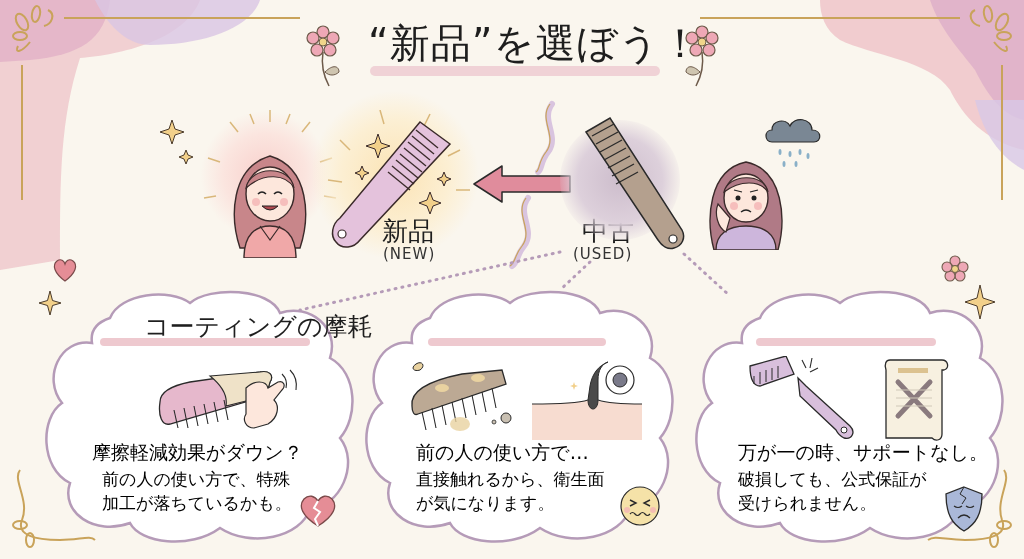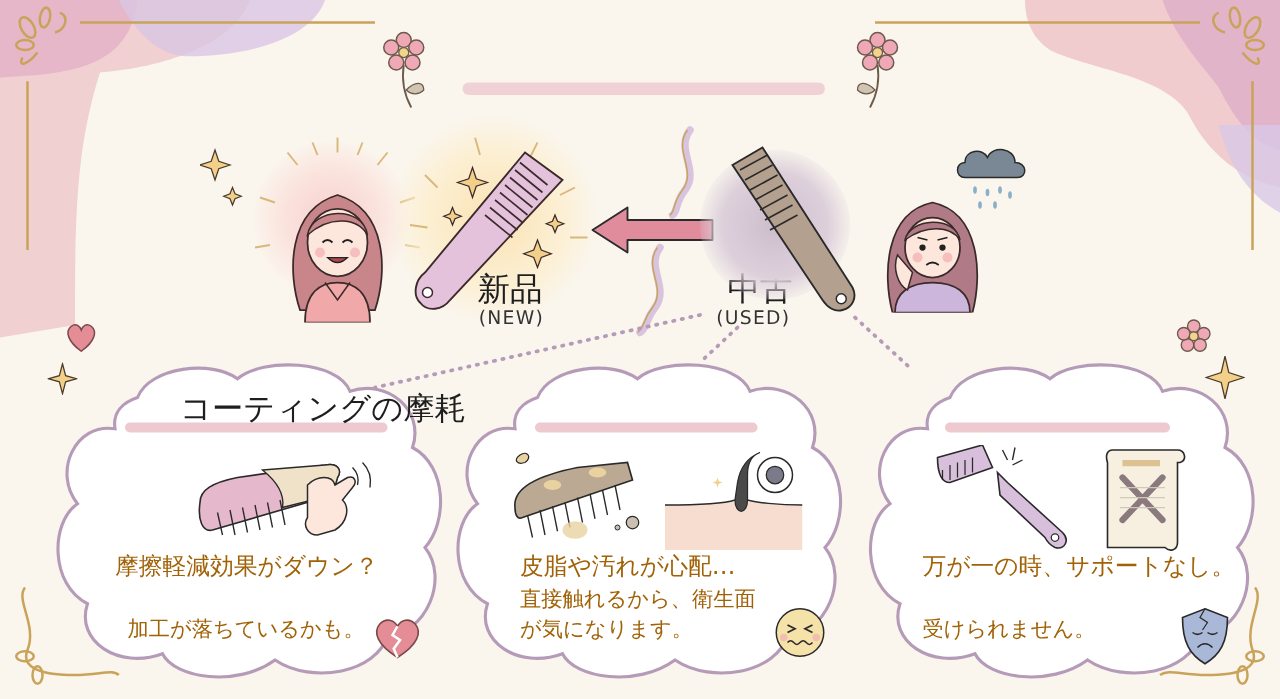--- a/index.html
+++ b/index.html
@@ -6,21 +6,21 @@
   body { width:1024px; height:559px; overflow:hidden; background:#faf6ee; font-family:"DejaVu Sans", sans-serif; position:relative; color:#222; }
   .canvas { position:absolute; left:0; top:0; width:1024px; height:559px; }
   .abs { position:absolute; }
   .title { position:absolute; left:368px; top:16px; font-size:40px; letter-spacing:1px; color:#1e1e1e; white-space:nowrap; font-weight:normal; }
   .title-underline { position:absolute; left:370px; top:66px; width:290px; height:10px; background:#eec9cf; border-radius:6px; opacity:0.8; }
   .label-main { position:absolute; font-size:26px; color:#1e1e1e; white-space:nowrap;text-align:right; }
   .label-sub { position:absolute; font-size:15px; color:#333; white-space:nowrap; letter-spacing:1px;text-align:center; }
   .card { position:absolute; }
   .card-title { position:absolute; font-size:25px; color:#1e1e1e; white-space:nowrap;margin-left:44px; }
   .card-title-ul { position:absolute; height:8px; background:#eec9cf; border-radius:5px; }
-  .card-line { position:absolute; font-size:17px; color:#a16207; white-space:nowrap;text-align:right; }
+  .card-line { position:absolute; font-size:17px; color:#000000; white-space:nowrap;text-align:right; }
   .card-line.big { font-size:19px; }
 </style>
 </head>
 <body>
 
 <div class="canvas">
 
   <svg class="abs" style="left:0;top:0" width="1024" height="559">
     <path d="M0,0 L200,0 C185,40 120,55 80,58 C60,120 60,180 60,260 L0,270 Z" fill="#efc9cc" opacity="0.85"></path>
     <path d="M0,0 L110,0 C105,40 80,55 30,60 L0,62 Z" fill="#e3b4c8" opacity="0.9"></path>
@@ -73,20 +73,21 @@
       <circle cx="30" cy="12" r="6"></circle>
         <circle cx="40" cy="18" r="6"></circle>
         <circle cx="37" cy="30" r="6"></circle>
         <circle cx="24" cy="30" r="6"></circle>
         <circle cx="20" cy="18" r="6"></circle>
     </g>
     <circle cx="30" cy="22" r="4" fill="#f0d58a" stroke="#6d5a4a" stroke-width="1"></circle>
   </svg>
 
   <div class="title-underline"></div>
+  <h1 class="title" style="margin:0">“新品”を選ぼう！</h1>
 
   <svg class="abs" style="left:160px;top:118px" width="40" height="50">
     <path d="M12,2 L15,11 L24,14 L15,17 L12,26 L9,17 L0,14 L9,11 Z" fill="#f2d08a" stroke="#4a3a2a" stroke-width="1"></path>
     <path d="M26,32 L28,37 L33,39 L28,41 L26,46 L24,41 L19,39 L24,37 Z" fill="#f2d08a" stroke="#4a3a2a" stroke-width="1"></path>
   </svg>
 
   <div class="abs" style="left:200px;top:110px;width:130px;height:130px;border-radius:50%;background:radial-gradient(circle,#f8d0cc 0%,#fbe5df 45%,rgba(250,246,238,0) 70%);"></div>
   <svg class="abs" style="left:200px;top:108px" width="140" height="150">
     <g stroke="#d9b77a" stroke-width="1.5">
       <line x1="70" y1="2" x2="70" y2="14"></line>
@@ -232,20 +233,21 @@
           <line x1="34" y1="42" x2="38" y2="62"></line>
           <line x1="44" y1="40" x2="48" y2="60"></line>
           <line x1="54" y1="38" x2="58" y2="58"></line>
           <line x1="64" y1="36" x2="68" y2="56"></line>
           <line x1="74" y1="34" x2="78" y2="54"></line>
         </g>
       <path d="M96,22 C104,14 116,14 118,22 L128,16 C134,14 136,20 132,24 L124,34 C130,40 128,52 118,58 L104,62 C96,62 92,54 96,48 Z" fill="#fde7dc" stroke="#2a2a2a" stroke-width="1.2"></path>
       <path d="M132,8 q6,6 4,14 M140,4 q8,8 6,20" stroke="#2a2a2a" stroke-width="1.1" fill="none"></path>
     </svg>
     <div class="card-line big" style="left:52px;top:152px">摩擦軽減効果がダウン？</div>
+    <div class="card-line" style="left:62px;top:180px">前の人の使い方で、特殊</div>
     <div class="card-line" style="left:62px;top:204px">加工が落ちているかも。</div>
     <svg class="abs" style="left:256px;top:204px" width="44" height="36">
       <path d="M22,34 C6,24 2,14 8,7 C13,2 19,4 22,9 C25,4 31,2 36,7 C42,14 38,24 22,34 Z" fill="#e58d96" stroke="#7a4a4a" stroke-width="1.3"></path>
       <path d="M22,9 L18,16 L24,20 L19,27 L22,34" stroke="#fff" stroke-width="2" fill="none"></path>
     </svg>
   </div>
 
   <div class="card" style="left:360px;top:288px;width:320px;height:260px">
     <svg class="abs" style="left:0;top:0" width="320" height="260">
       <path d="M70,30 C80,5 130,0 150,15 C170,-2 230,0 240,25 C270,15 300,40 290,70 C318,85 318,130 300,150 C320,175 300,220 270,220 C262,250 210,260 180,240 C150,262 100,255 90,235 C55,248 20,225 30,195 C0,180 0,130 22,115 C2,90 20,50 52,55 C50,42 58,34 70,30 Z" fill="#ffffff" stroke="#b59bb8" stroke-width="2.5"></path>
@@ -271,21 +273,21 @@
         <circle cx="92" cy="62" r="2" fill="#c9c0b2" stroke="#2a2a2a" stroke-width="0.8"></circle>
     </svg>
     <svg class="abs" style="left:172px;top:72px" width="110" height="80">
       <path d="M0,44 C30,44 50,42 60,40 C70,42 90,44 110,44 L110,80 L0,80 Z" fill="#f7dcd0"></path>
       <path d="M0,44 C30,44 50,42 56,40 M66,40 C72,42 90,44 110,44" stroke="#2a2a2a" stroke-width="1.1" fill="none"></path>
       <path d="M56,40 C56,52 66,52 66,40 L66,20 C66,10 70,4 76,2 C66,6 60,14 58,26 Z" fill="#4a4a4a" stroke="#2a2a2a" stroke-width="1"></path>
       <circle cx="88" cy="20" r="14" fill="#fff" stroke="#2a2a2a" stroke-width="1.2"></circle>
       <circle cx="88" cy="20" r="7" fill="#7a7a8a" stroke="#2a2a2a" stroke-width="1"></circle>
       <path d="M42,22 L43,25 L46,26 L43,27 L42,30 L41,27 L38,26 L41,25 Z" fill="#f2d08a"></path>
     </svg>
-    <div class="card-line big" style="left:56px;top:152px">皮脂や汚れが心配…</div>
+    <div class="card-line big" style="left:56px;top:152px">前の人の使い方で…</div>
     <div class="card-line" style="left:56px;top:180px">直接触れるから、衛生面</div>
     <div class="card-line" style="left:56px;top:204px">が気になります。</div>
     <svg class="abs" style="left:258px;top:196px" width="44" height="44">
       <circle cx="22" cy="22" r="19" fill="#f5e2a8" stroke="#2a2a2a" stroke-width="1.2"></circle>
       <path d="M12,16 L18,19 L12,22 M32,16 L26,19 L32,22" stroke="#2a2a2a" stroke-width="1.4" fill="none"></path>
       <path d="M12,30 q2.5,-3 5,0 q2.5,3 5,0 q2.5,-3 5,0 q2.5,3 5,0" stroke="#2a2a2a" stroke-width="1.2" fill="none"></path>
       <circle cx="9" cy="26" r="3" fill="#f4b4b4" opacity="0.8"></circle>
         <circle cx="35" cy="26" r="3" fill="#f4b4b4" opacity="0.8"></circle>
     </svg>
   </div>
@@ -312,20 +314,21 @@
       <path d="M14,6 L66,6 C72,6 74,14 68,16 L66,16 L66,80 C66,86 60,88 56,84 L10,84 L10,16 C8,10 10,6 14,6 Z" fill="#f7f0e0" stroke="#2a2a2a" stroke-width="1.3"></path>
       <rect x="22" y="14" width="30" height="5" fill="#c9a35a" opacity="0.6"></rect>
       <path d="M22,28 L54,62 M54,28 L22,62" stroke="#8a7a7e" stroke-width="5" stroke-linecap="round"></path>
       <g stroke="#d0c8b8" stroke-width="1">
           <line x1="20" y1="36" x2="56" y2="36"></line>
           <line x1="20" y1="44" x2="56" y2="44"></line>
           <line x1="20" y1="52" x2="56" y2="52"></line>
         </g>
     </svg>
     <div class="card-line big" style="left:48px;top:152px">万が一の時、サポートなし。</div>
+    <div class="card-line" style="left:48px;top:180px">破損しても、公式保証が</div>
     <div class="card-line" style="left:48px;top:204px">受けられません。</div>
     <svg class="abs" style="left:252px;top:196px" width="44" height="50">
       <path d="M22,3 L40,10 C40,30 34,40 22,47 C10,40 4,30 4,10 Z" fill="#aab8d8" stroke="#2a2a2a" stroke-width="1.3"></path>
       <path d="M22,3 L18,10 L24,14 L20,20" stroke="#2a2a2a" stroke-width="1" fill="none"></path>
       <path d="M12,22 q4,3 8,0 M24,22 q4,3 8,0" stroke="#2a2a2a" stroke-width="1.2" fill="none"></path>
       <path d="M16,34 q6,-6 12,0" stroke="#2a2a2a" stroke-width="1.3" fill="none"></path>
     </svg>
   </div>
 
 </div>

